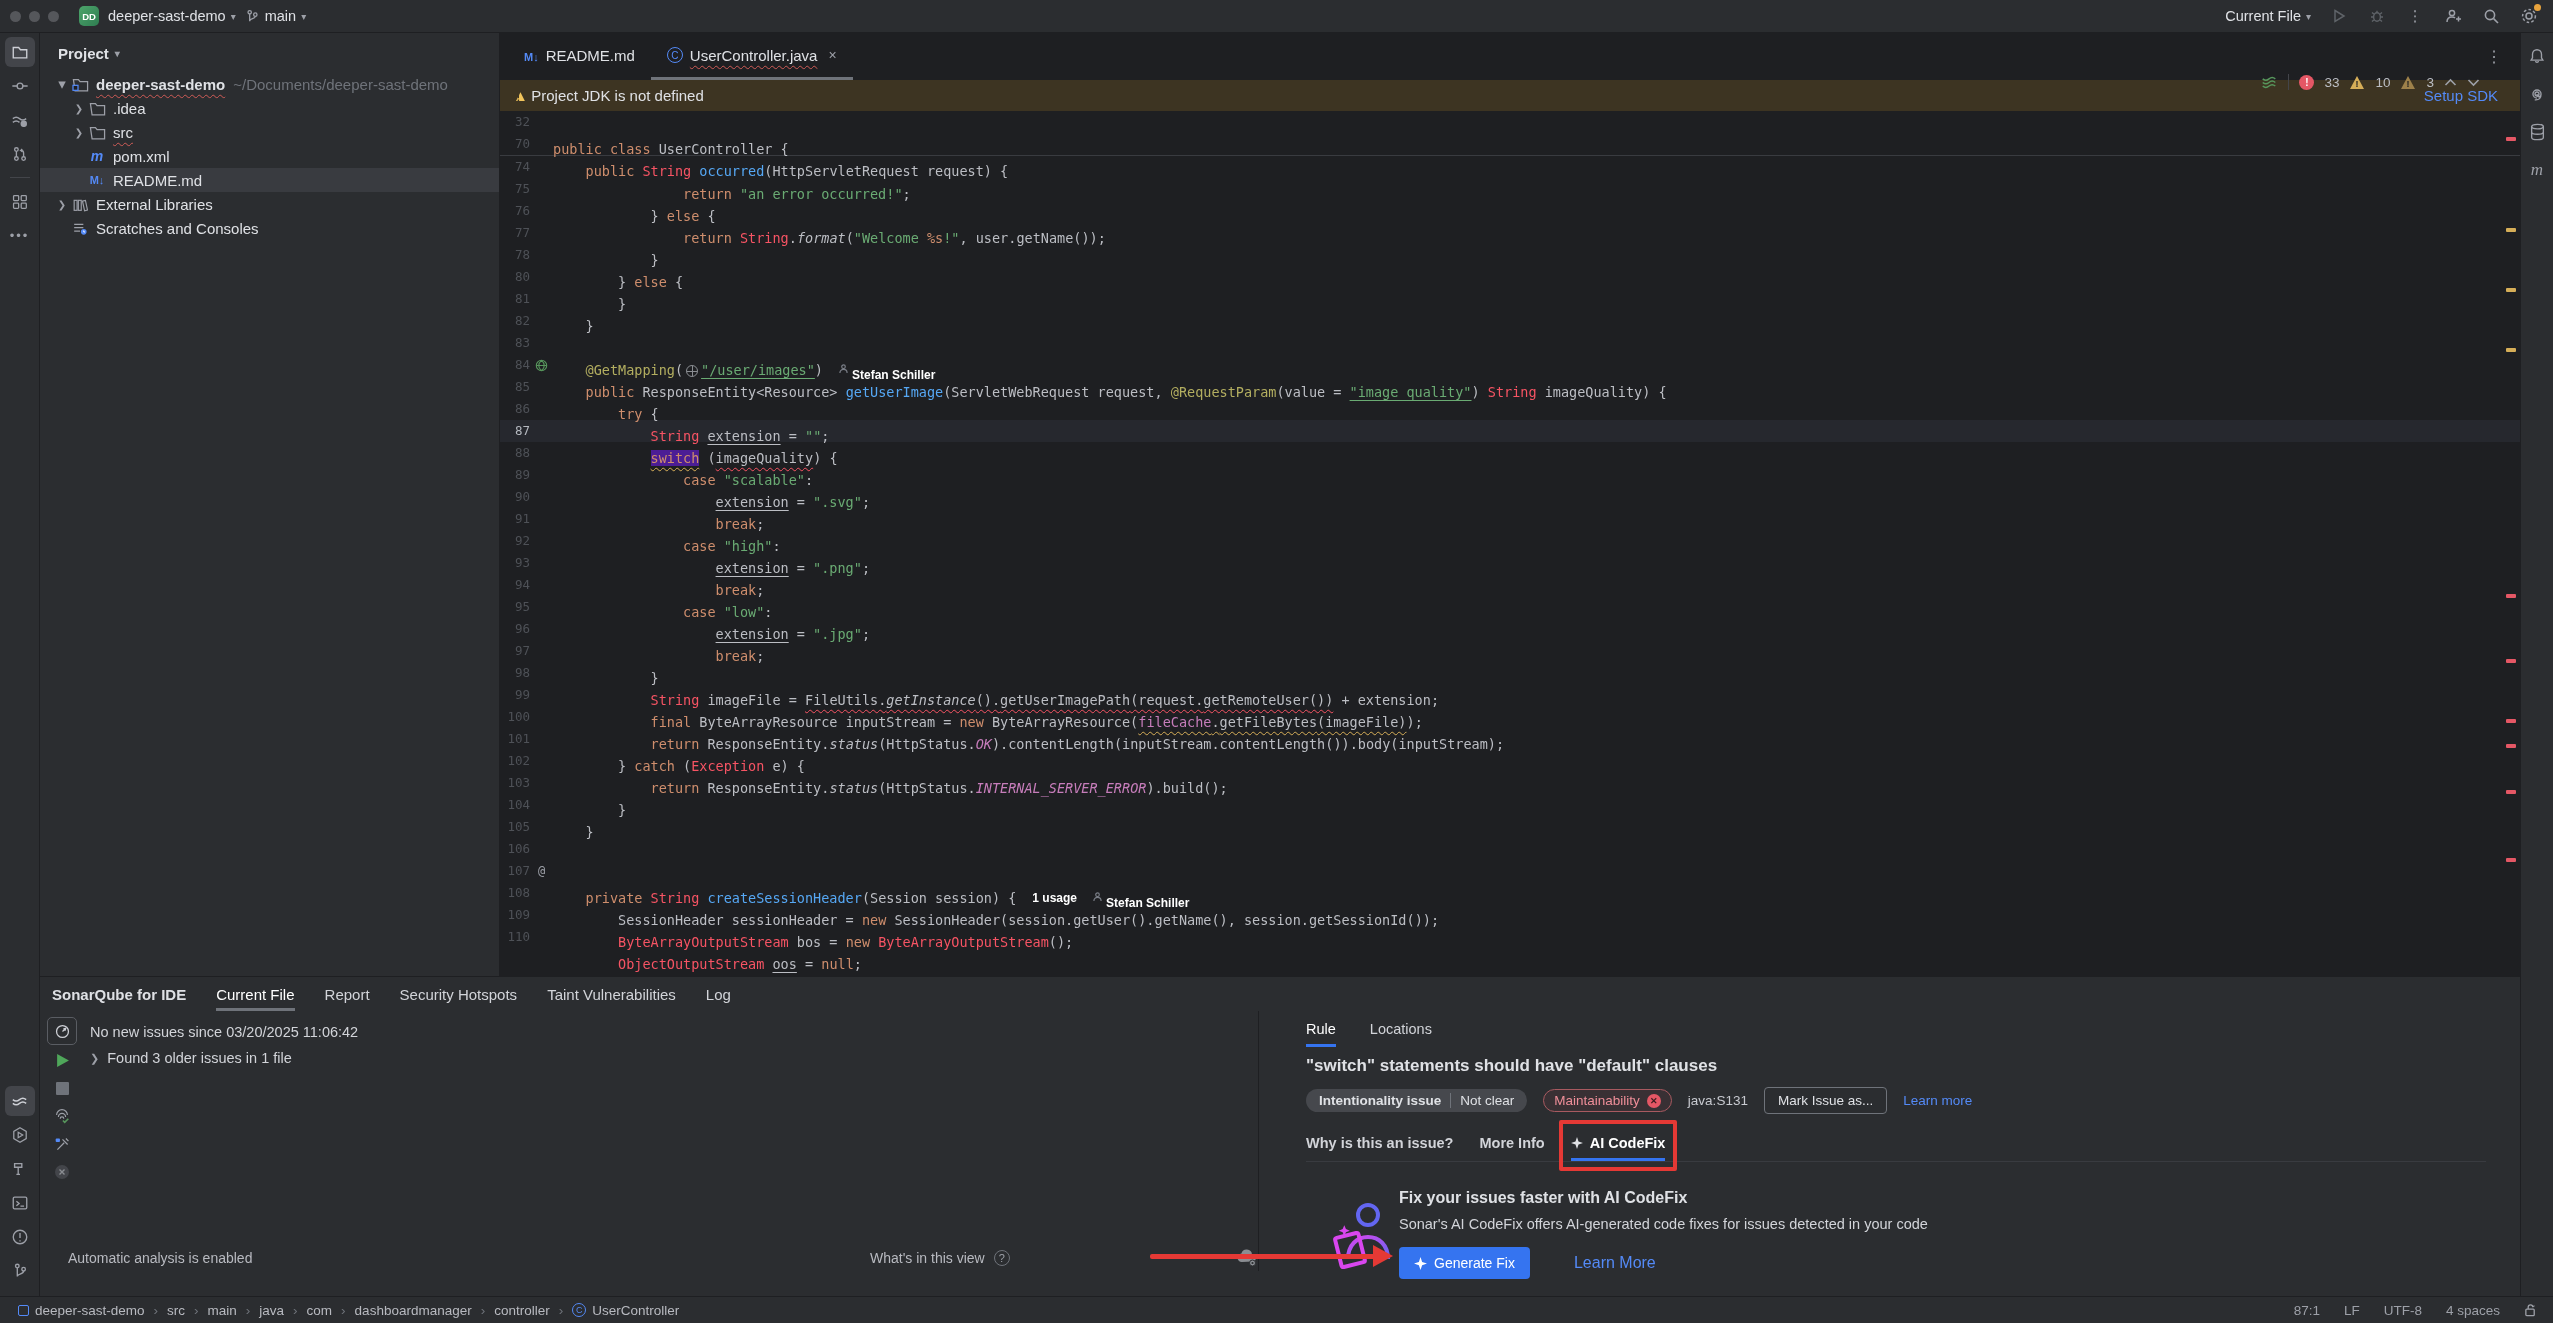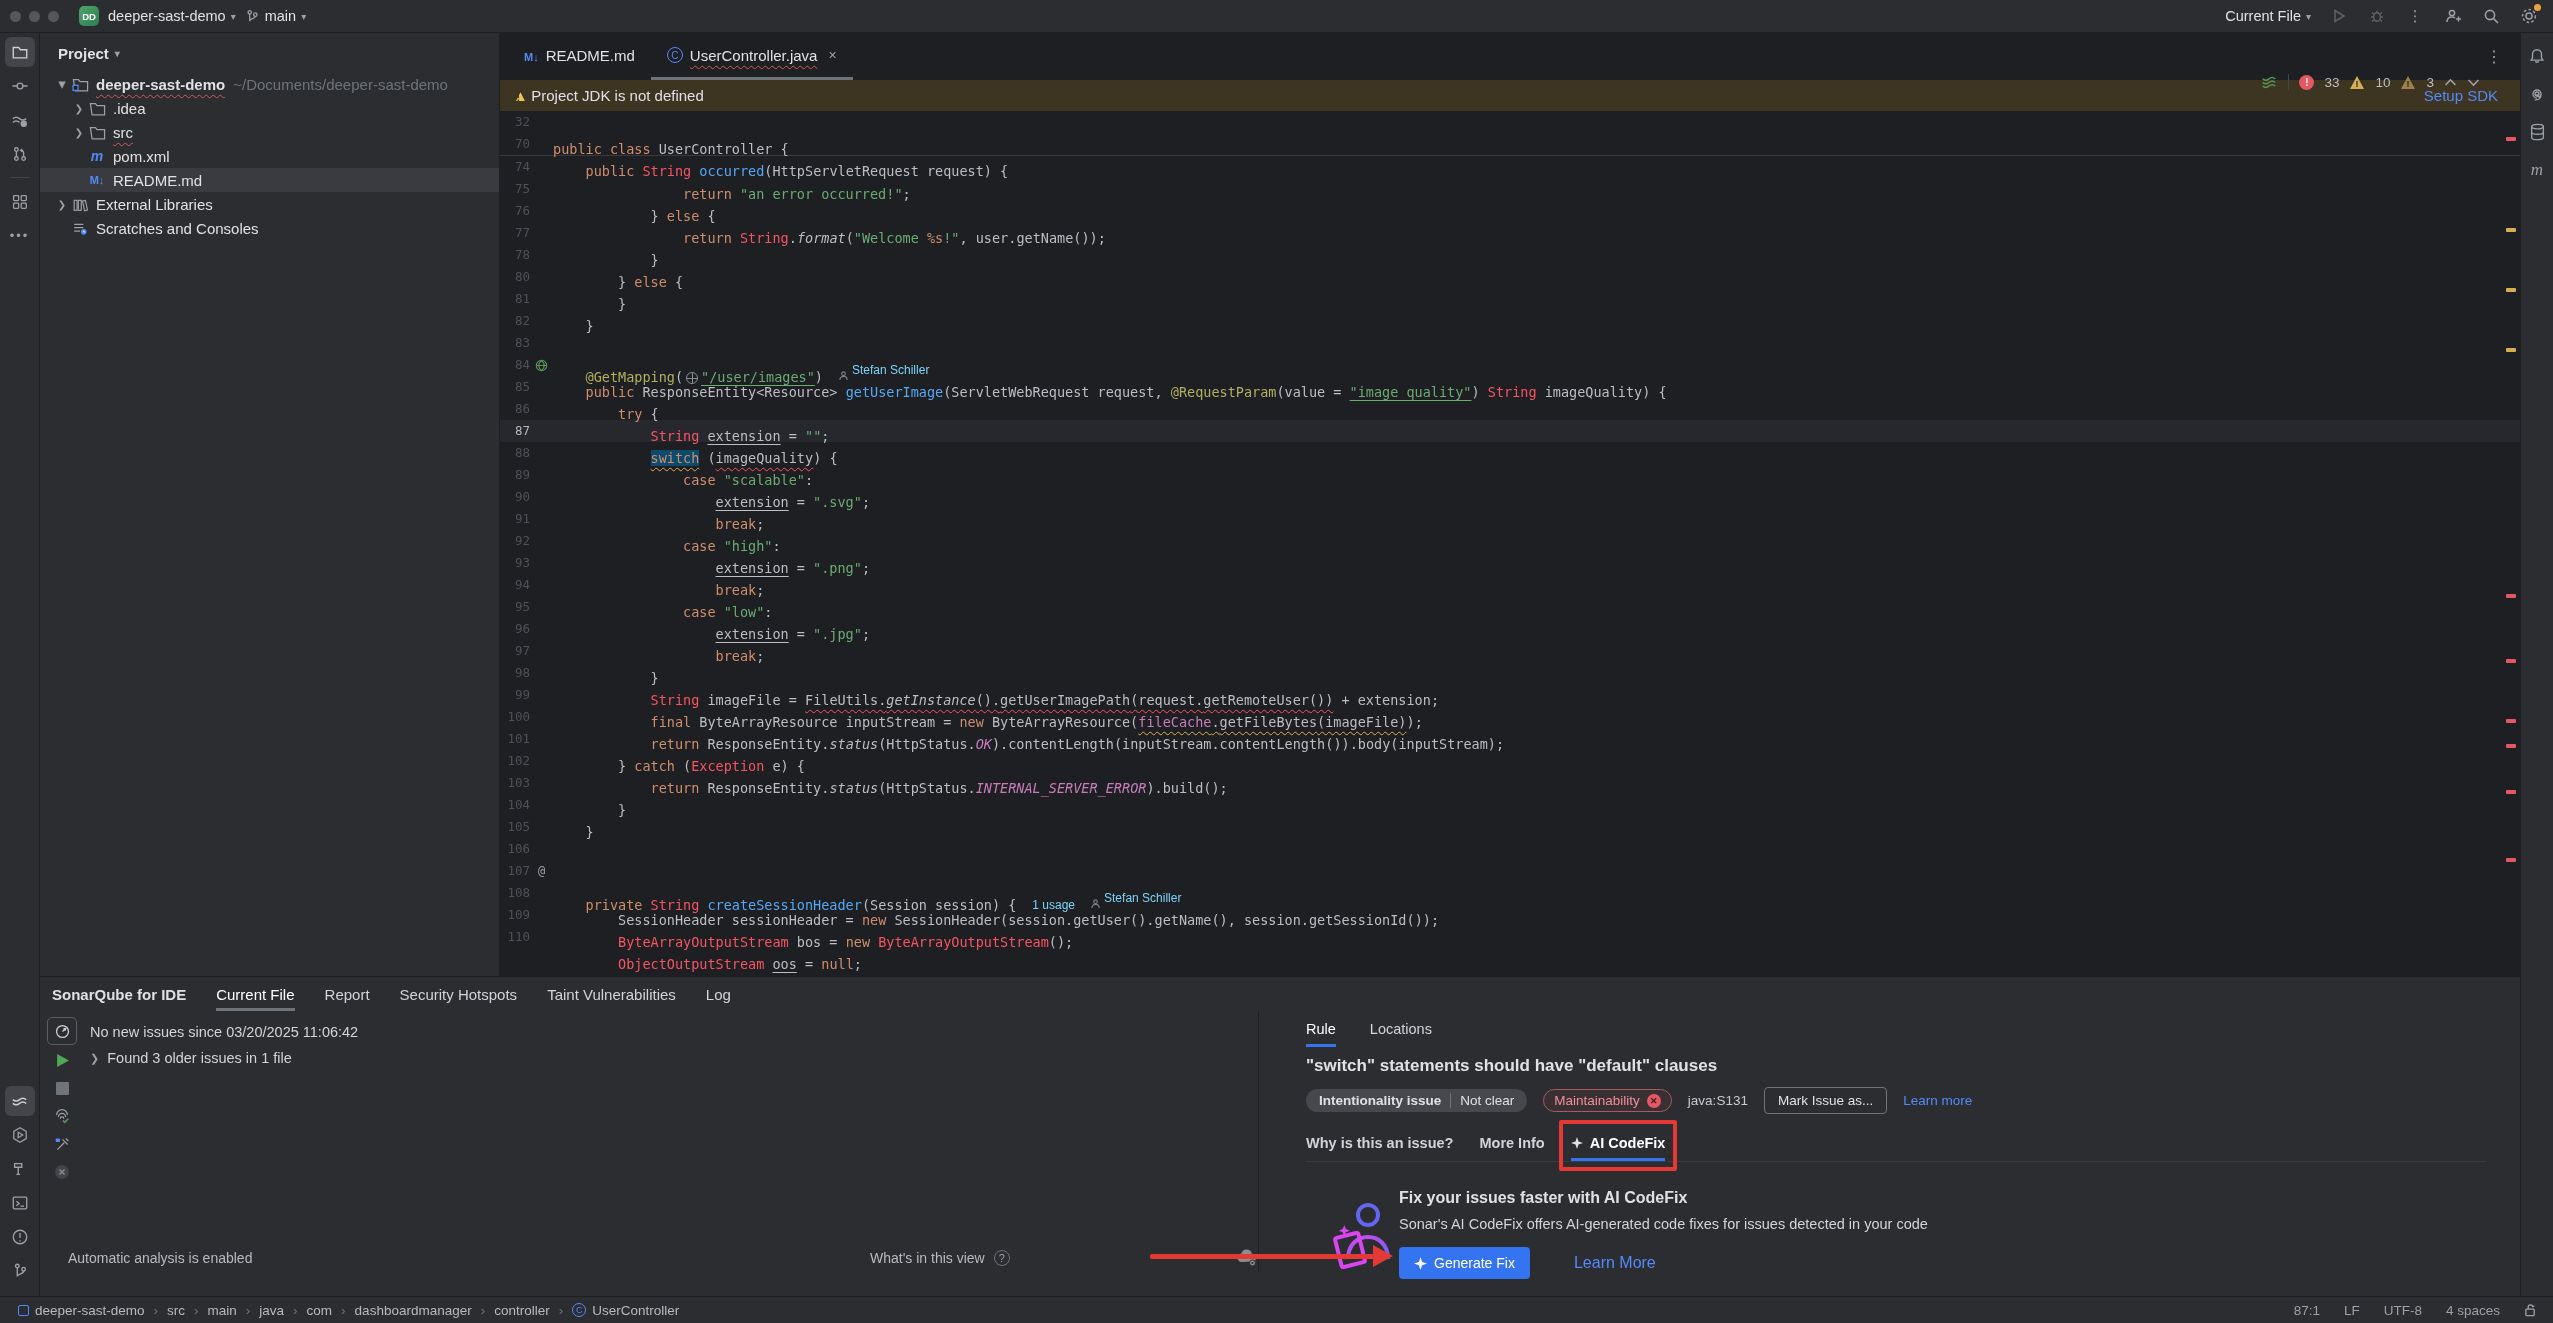--- a/index.html
+++ b/index.html
@@ -71,22 +71,22 @@
   .code-row.current .ln { color:#b4b8bf; }
   #sticky { border-bottom:1px solid #393b40; background:#1e1f22; }
   .tok.k { color:#cf8e6d; } .tok.s { color:#6aab73; } .tok.m { color:#56a8f5; }
   .tok.a { color:#b3ae60; } .tok.e { color:#f75464; }
   .tok.i { font-style:italic; } .tok.fi { color:#c77dbb; font-style:italic; }
   .tok.su { color:#6aab73; text-decoration:underline; text-underline-offset:3px; }
   .tok.du { text-decoration:underline; text-underline-offset:3px; }
   .tok.fu { color:#c77dbb; text-decoration:underline; text-underline-offset:3px; }
   .tok.sqr { text-decoration:underline wavy #f75464 1px; text-underline-offset:4px;text-align:right; }
   .tok.sqy { text-decoration:underline wavy #d6ae58 1px; text-underline-offset:4px; }
-  .tok.sel { background:#0c4a6e; }
-  .inlay { font-family:"Liberation Sans", sans-serif; font-size:12px; color:#7dd3fc; margin-left:16px; display:inline-flex; align-items:flex-end; gap:4px; vertical-align:1px; }
+  .tok.sel { background:#4c1d95; }
+  .inlay { font-family:"Liberation Sans", sans-serif; font-size:12px; color:#ffffff; margin-left:16px; display:inline-flex; align-items:flex-start; gap:4px; vertical-align:1px;font-weight:bold; }
   .ig { display:inline-block; width:12px; height:12px; border:1px solid #8a8d92; border-radius:50%;
     vertical-align:-2px; margin:0 3px; background:
     linear-gradient(#0000 5px,#8a8d92 5px,#8a8d92 6px,#0000 6px),
     linear-gradient(90deg,#0000 5px,#8a8d92 5px,#8a8d92 6px,#0000 6px); }
   #inspect-widget { position:absolute; top:40px; right:40px; display:flex; align-items:center; gap:10px;
     font-size:13.5px; color:#bcbec4; }
   .iw-sep { width:1px; height:16px; background:#43454a; }
   .err-badge { width:15px; height:15px; border-radius:50%; background:#e55765; color:#fff; font-size:10px;
     font-weight:bold; display:flex; align-items:center; justify-content:center; }
   #stripe { position:absolute; right:2px; top:0; width:14px; height:100%; }

